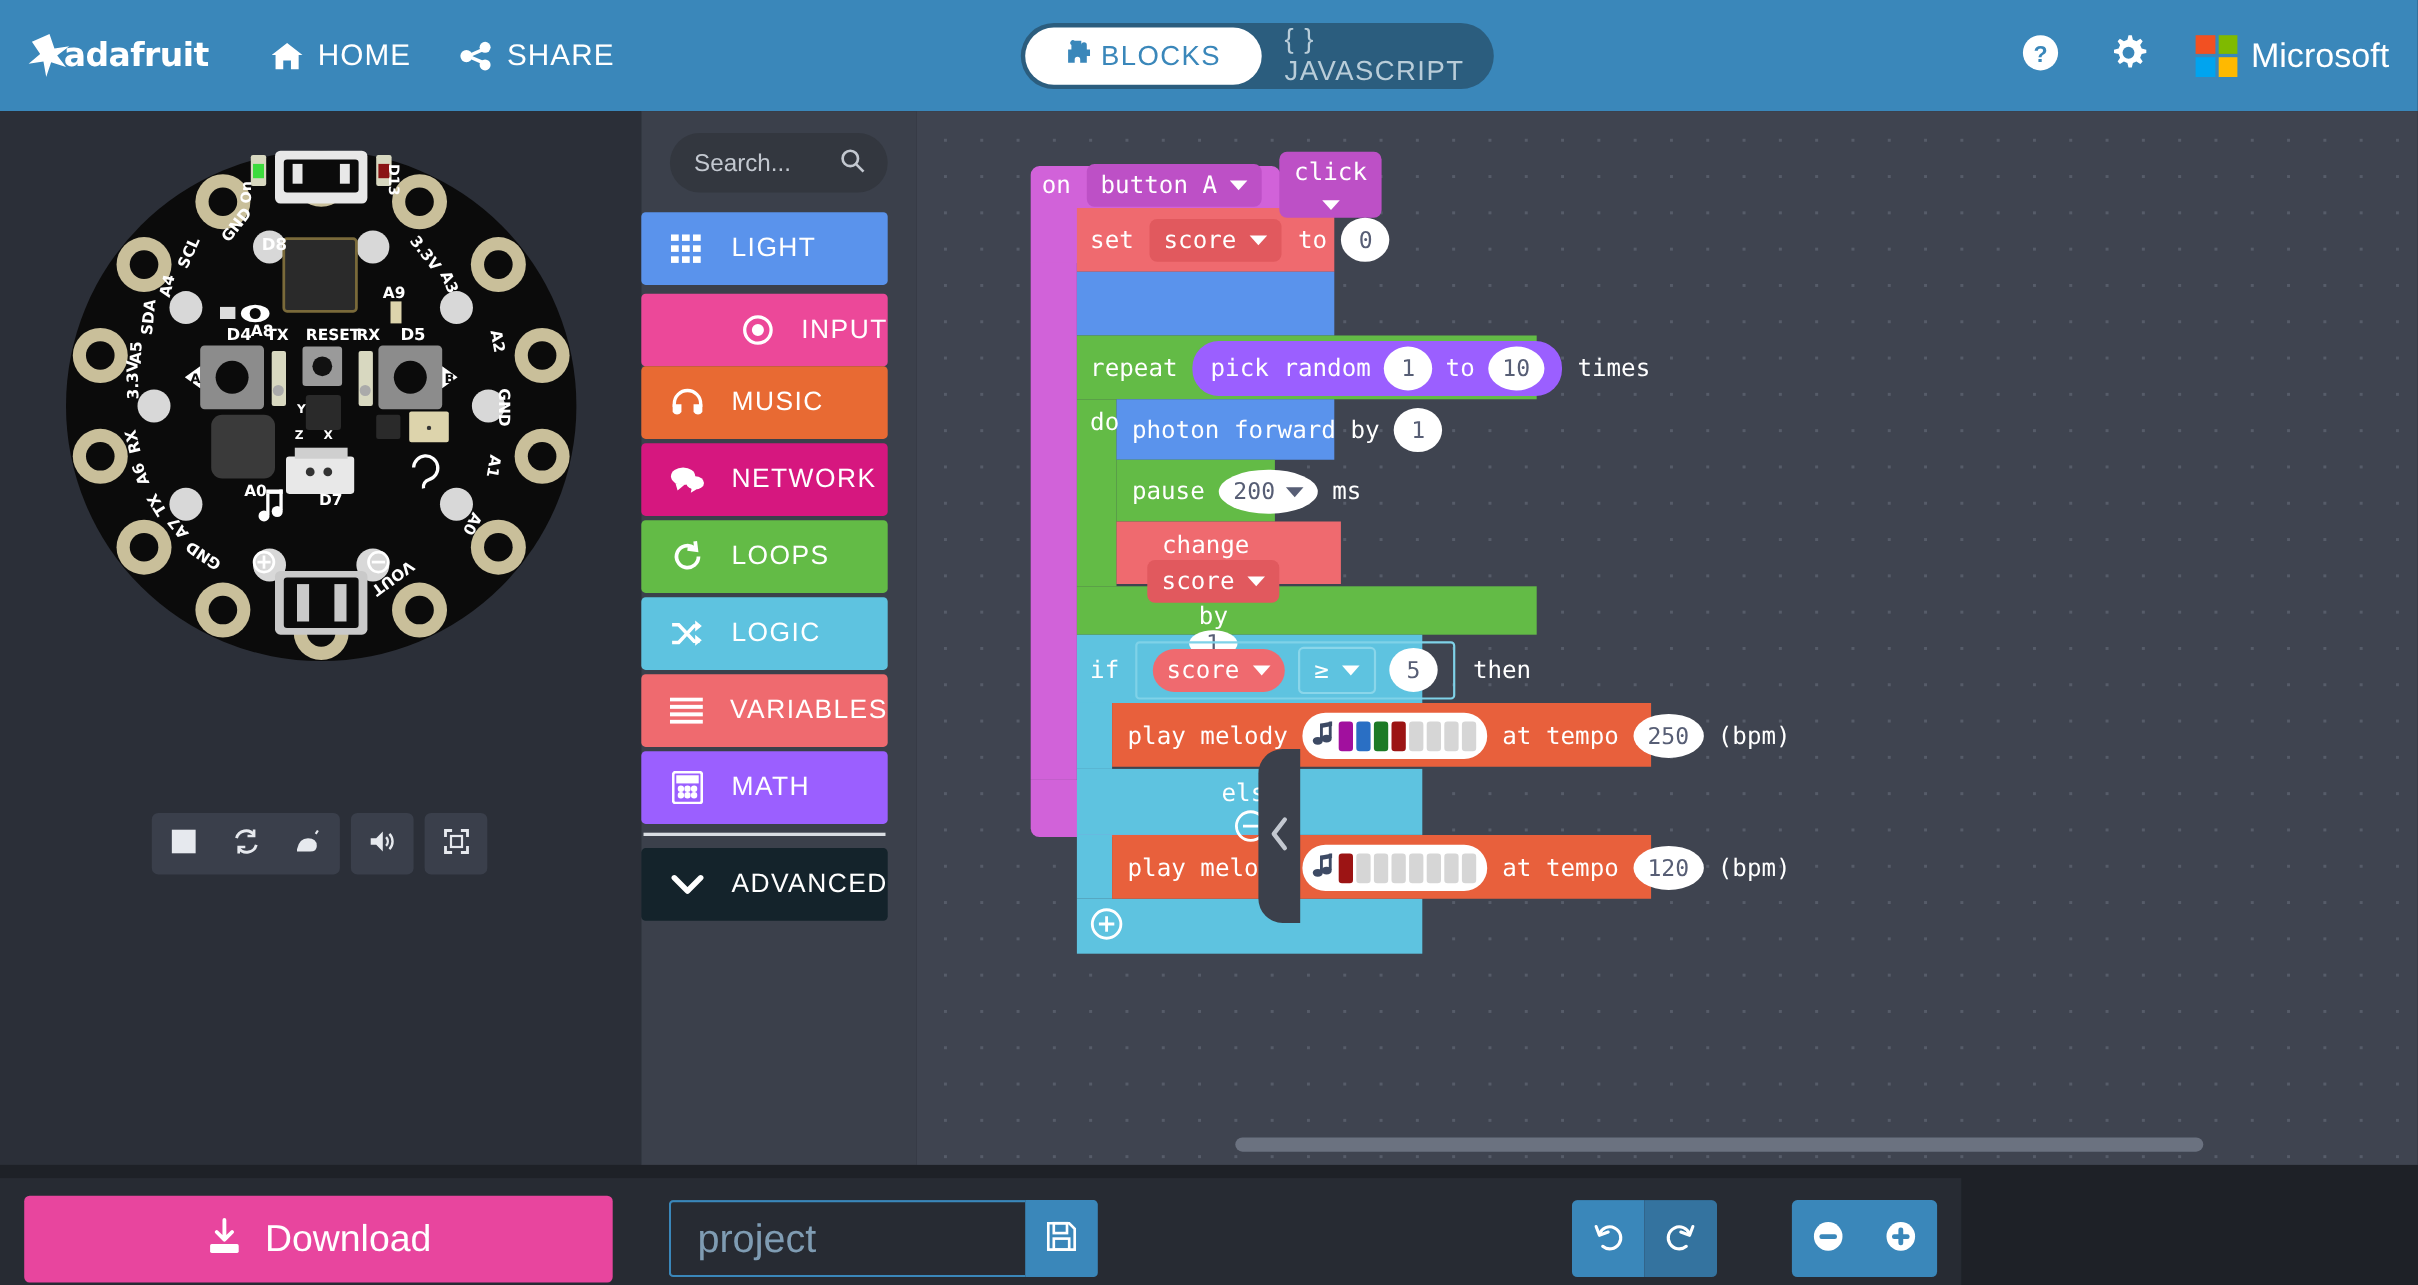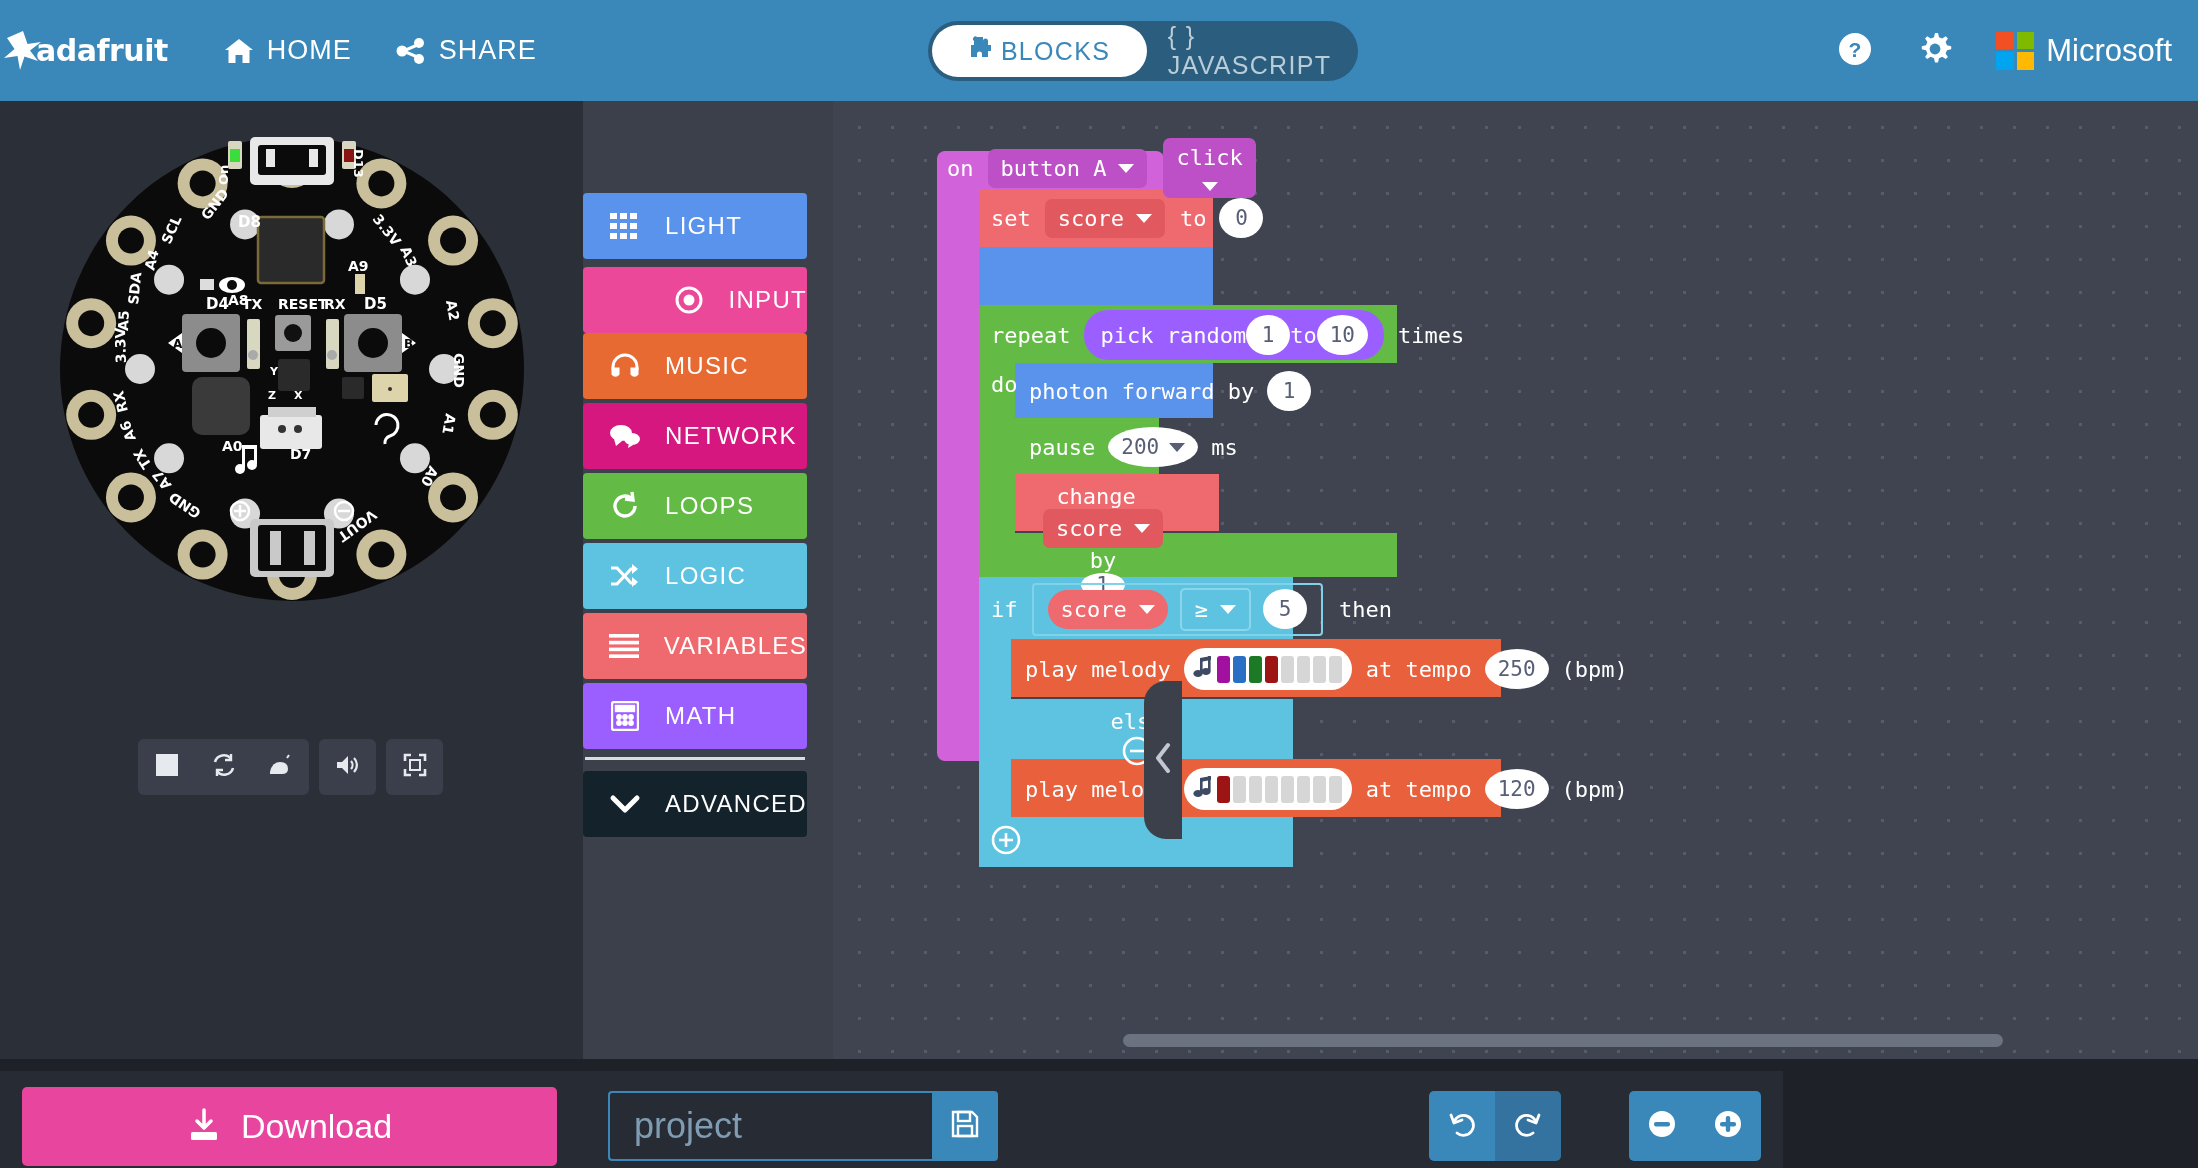--- a/index.html
+++ b/index.html
@@ -4,21 +4,21 @@
 <style>
   * { box-sizing: border-box; margin:0; padding:0; }
   html,body { width:2198px; height:1168px; overflow:hidden; background:#1e2127; }
   body { font-family:"Liberation Sans", sans-serif; }
 
   
   #header {
     position:absolute; left:0; top:0; width:2198px; height:101px;
     background:#3a87ba; display:flex; align-items:center;
   }
-  .hdr-left { display:flex; align-items:center; gap:0px; }
+  .hdr-left { display:flex; align-items:center; padding-left:22px; gap:0px; }
   .ada-logo { display:flex; align-items:center; gap:2px; margin-right:56px; }
   .ada-star { width:46px; height:46px; }
   .ada-word {
     color:#fff; font-size:30px; font-weight:bold; letter-spacing:-0.5px;
     margin-left:-12px; font-family:"DejaVu Sans", sans-serif;
   }
   .hdr-item {
     display:flex; align-items:center; gap:13px; color:#fff;
     font-size:27px; letter-spacing:1px; margin-right:44px; cursor:pointer;
     font-family:"Liberation Sans", sans-serif; font-weight:300;
@@ -435,20 +435,29 @@
               <path d="M8 22 H2 v-6"></path>
             <rect x="7" y="7" width="10" height="10" stroke-width="2"></rect>
           </svg>
         </span>
       </div>
     </div>
   </div>
 </div>
 
 <div id="toolbox">
+  <div id="search-box">
+    <span class="ph">Search...</span>
+    <span>
+      <svg width="24" height="24" viewBox="0 0 24 24" fill="none" stroke="#c3c8d0" stroke-width="2.4">
+        <circle cx="10" cy="10" r="7"></circle>
+          <line x1="15" y1="15" x2="22" y2="22"></line>
+      </svg>
+    </span>
+  </div>
 
   <div id="cats">
       <div class="cat" style="top: 92px; background: rgb(90, 147, 236);">
         <span class="ic">
           <svg width="30" height="26" viewBox="0 0 30 26" fill="#fff">
             <rect x="0" y="0" width="7" height="6"></rect>
             <rect x="10" y="0" width="7" height="6"></rect>
             <rect x="20" y="0" width="7" height="6"></rect>
             <rect x="0" y="10" width="7" height="6"></rect>
             <rect x="10" y="10" width="7" height="6"></rect>
@@ -615,21 +624,21 @@
         <span>score</span>
         <span class="caret"></span>
       </span>
       <span class="lbl" style="margin-left:15px;">to</span>
       <span class="oval" style="margin-left:13px;">0</span>
     </div>
 
 
     <div class="blk row" style="left:158px; top:213px; height:42px;">
       <span class="lbl">repeat</span>
-      <span class="row" style="margin-left:14px;background:#9b5fff;border-radius:24px;padding:5px 16px;">
+      <span class="row" style="margin-left:14px;background:#9b5fff;border-radius:24px;padding:5px 16px;gap:12px;">
         <span class="lbl">pick random</span>
         <span class="oval">1</span>
         <span class="lbl">to</span>
         <span class="oval">10</span>
       </span>
       <span class="lbl" style="margin-left:14px;">times</span>
     </div>
     <div class="blk lbl" style="left:158px; top:271px;">do</div>
 
     <div class="blk row" style="left:196px; top:270px; height:40px;">

